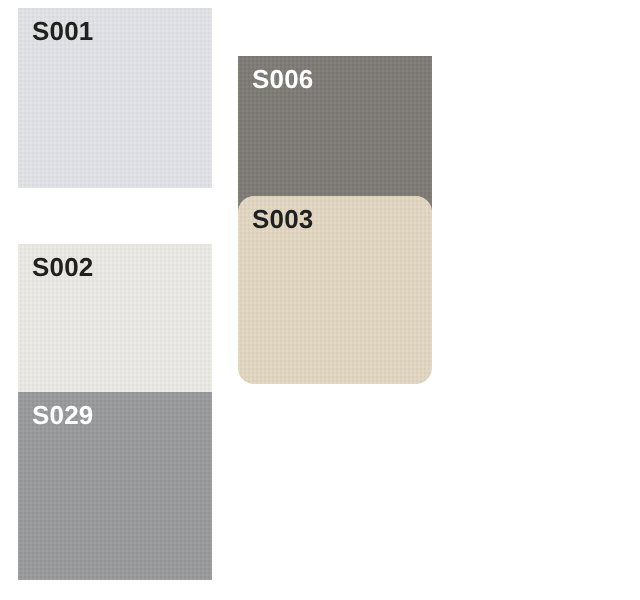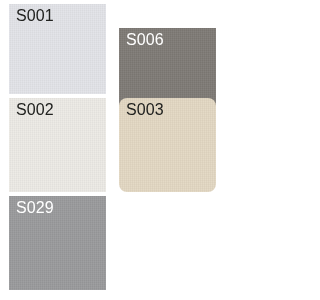--- a/index.html
+++ b/index.html
@@ -51,22 +51,22 @@
         rgba(255,255,255,0.035) 1px,
         rgba(0,0,0,0.022) 1px,
         rgba(0,0,0,0.022) 2px);
     opacity: 0.75;
   }
   .swatch-label {
     position: absolute;
     left: 7px;
     top: 6px;
     z-index: 2;
-    font-size: 16px;
-    font-weight: normal;
+    font-size: 13px;
+    font-weight: bold;
     letter-spacing: 0.1px;
     line-height: 12px;
     white-space: nowrap;
   }
   .label-dark {
     color: #20211f;
   }
   .label-light {
     color: #ffffff;
   }
@@ -77,21 +77,21 @@
 <div id="swatch-grid">
 
   <div class="swatch" style="background-color: rgb(226, 227, 232);">
     <span class="swatch-label label-dark">S001</span>
   </div>
 
   <div class="swatch" style="background-color: rgb(126, 122, 117); margin-top: 24px;">
     <span class="swatch-label label-light">S006</span>
   </div>
 
-  <div class="swatch" style="background-color: rgb(236, 234, 229);">
+  <div class="swatch" style="background-color: rgb(236, 234, 229); margin-top: 24px;">
     <span class="swatch-label label-dark">S002</span>
   </div>
 
 
   <div class="swatch" style="background-color: rgb(227, 216, 195); border-radius: 8px;">
     <span class="swatch-label label-dark">S003</span>
   </div>
 
   <div class="swatch" style="background-color: rgb(153, 154, 156);">
     <span class="swatch-label label-light">S029</span>

